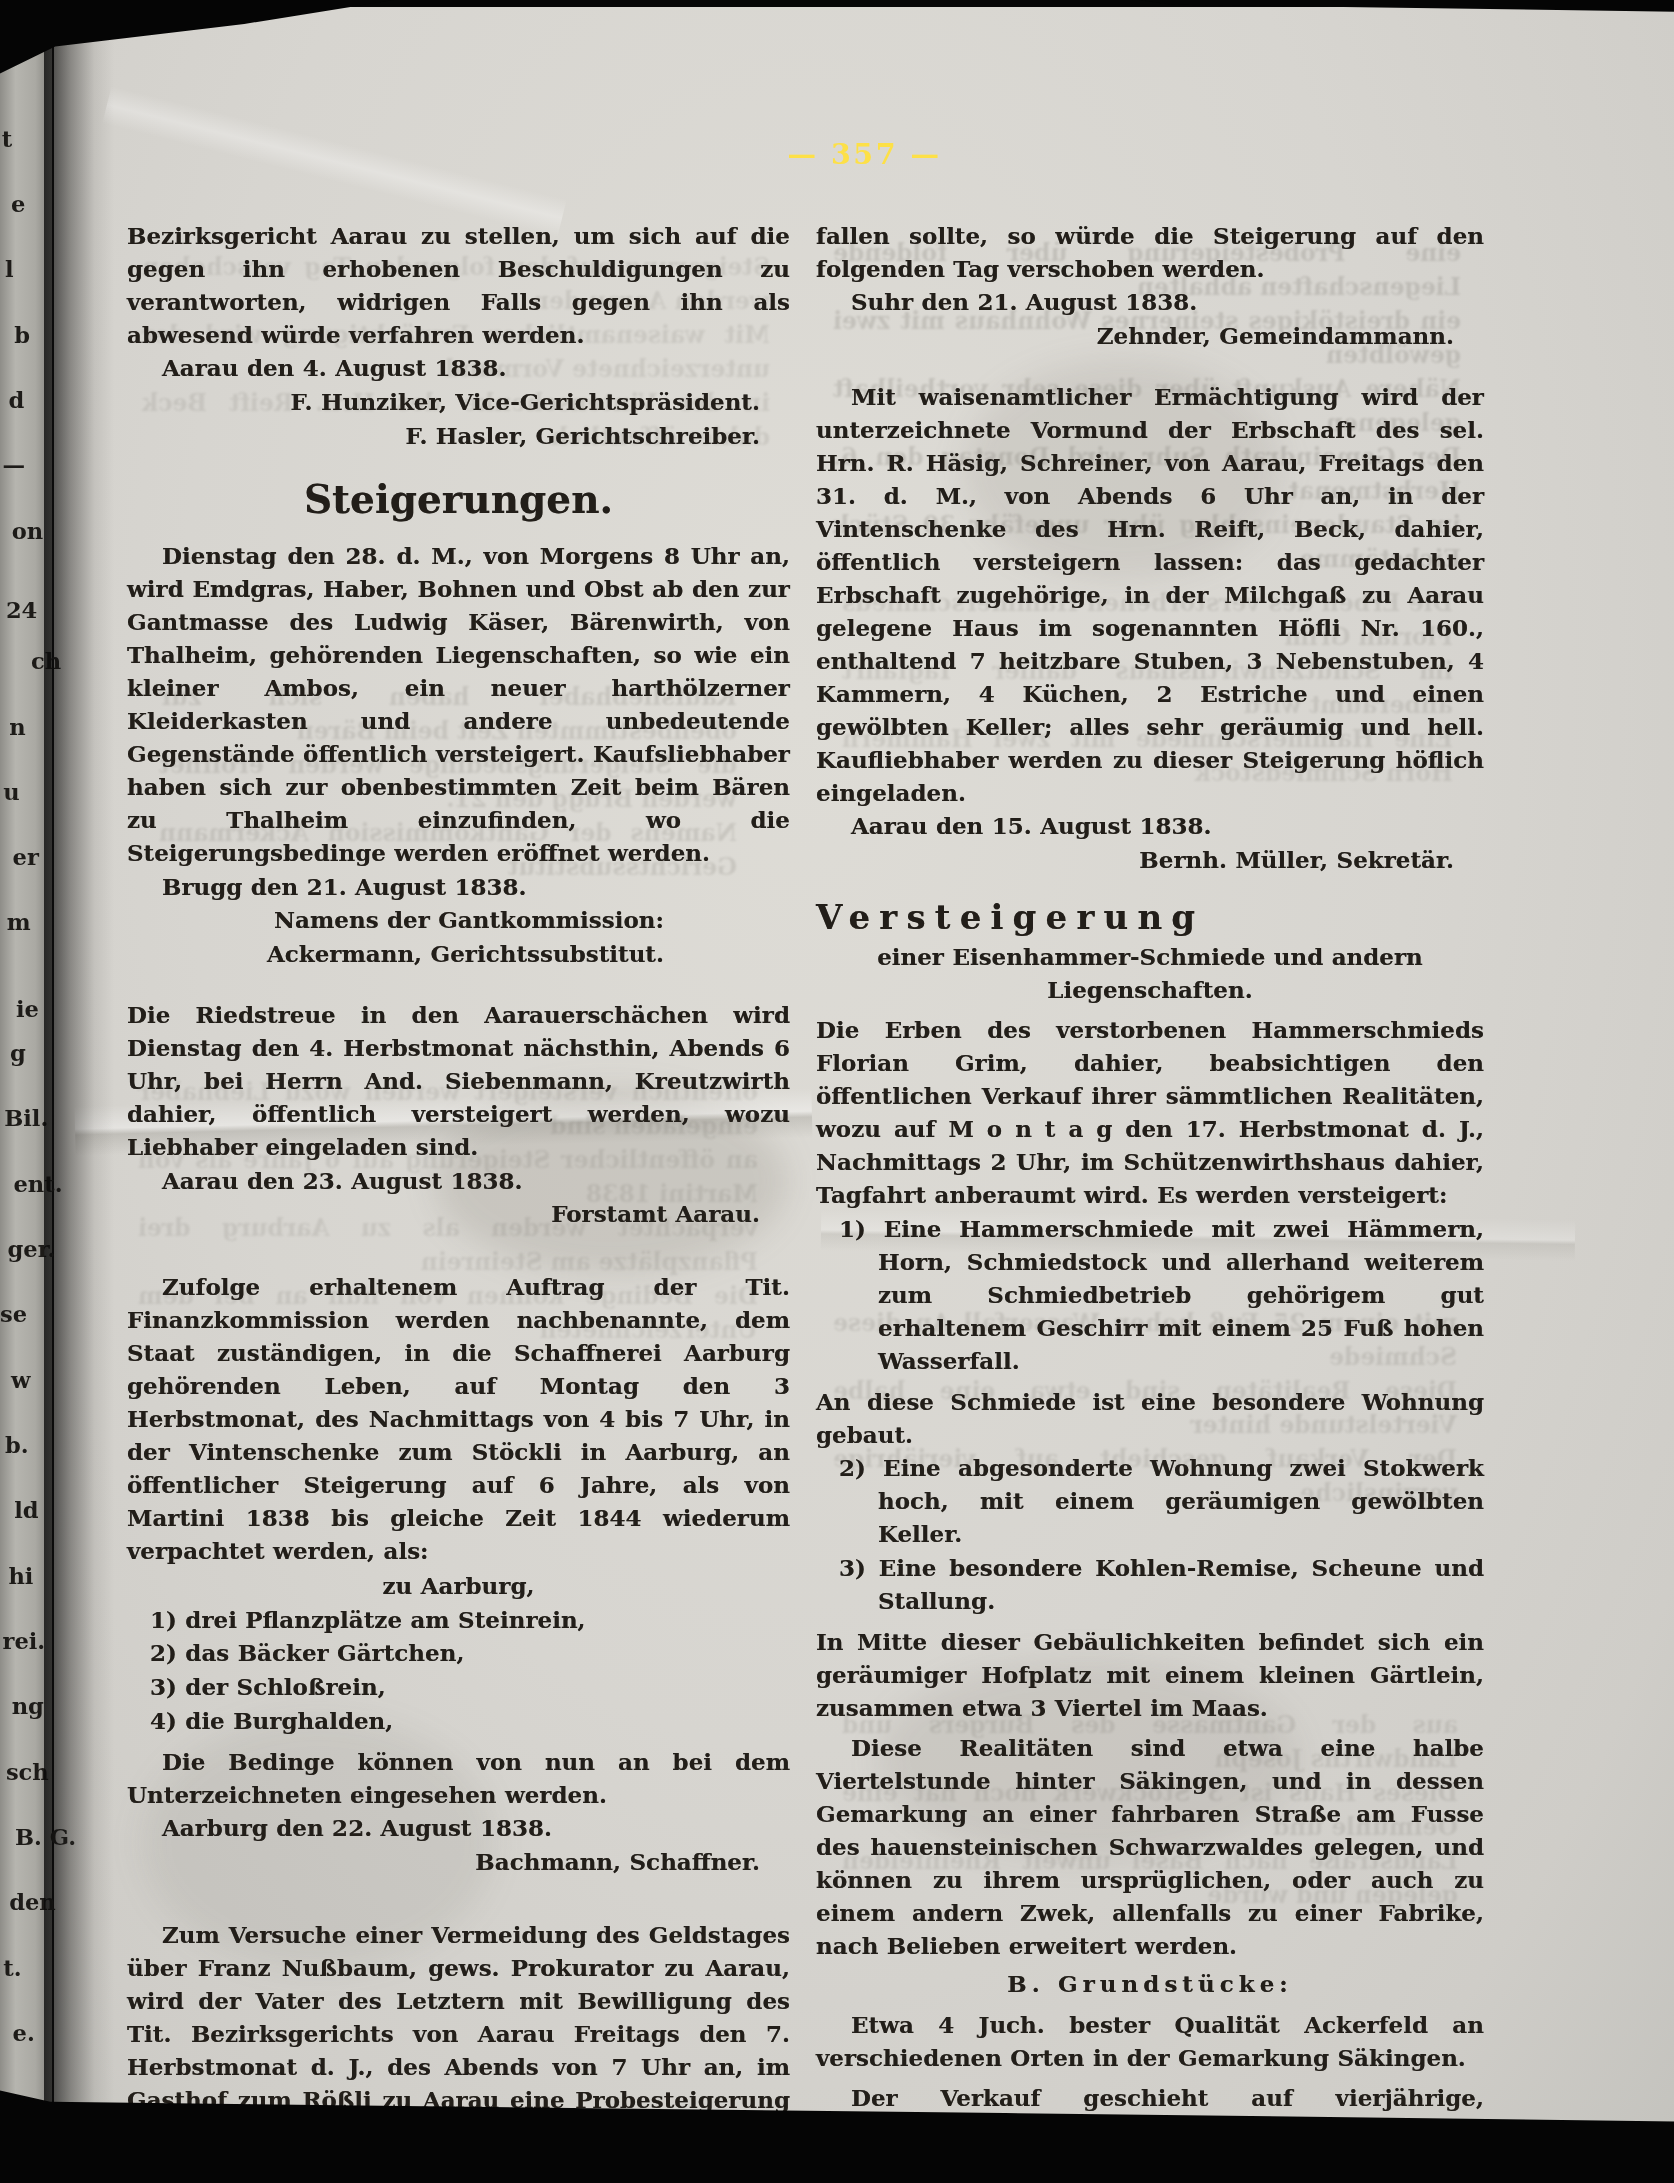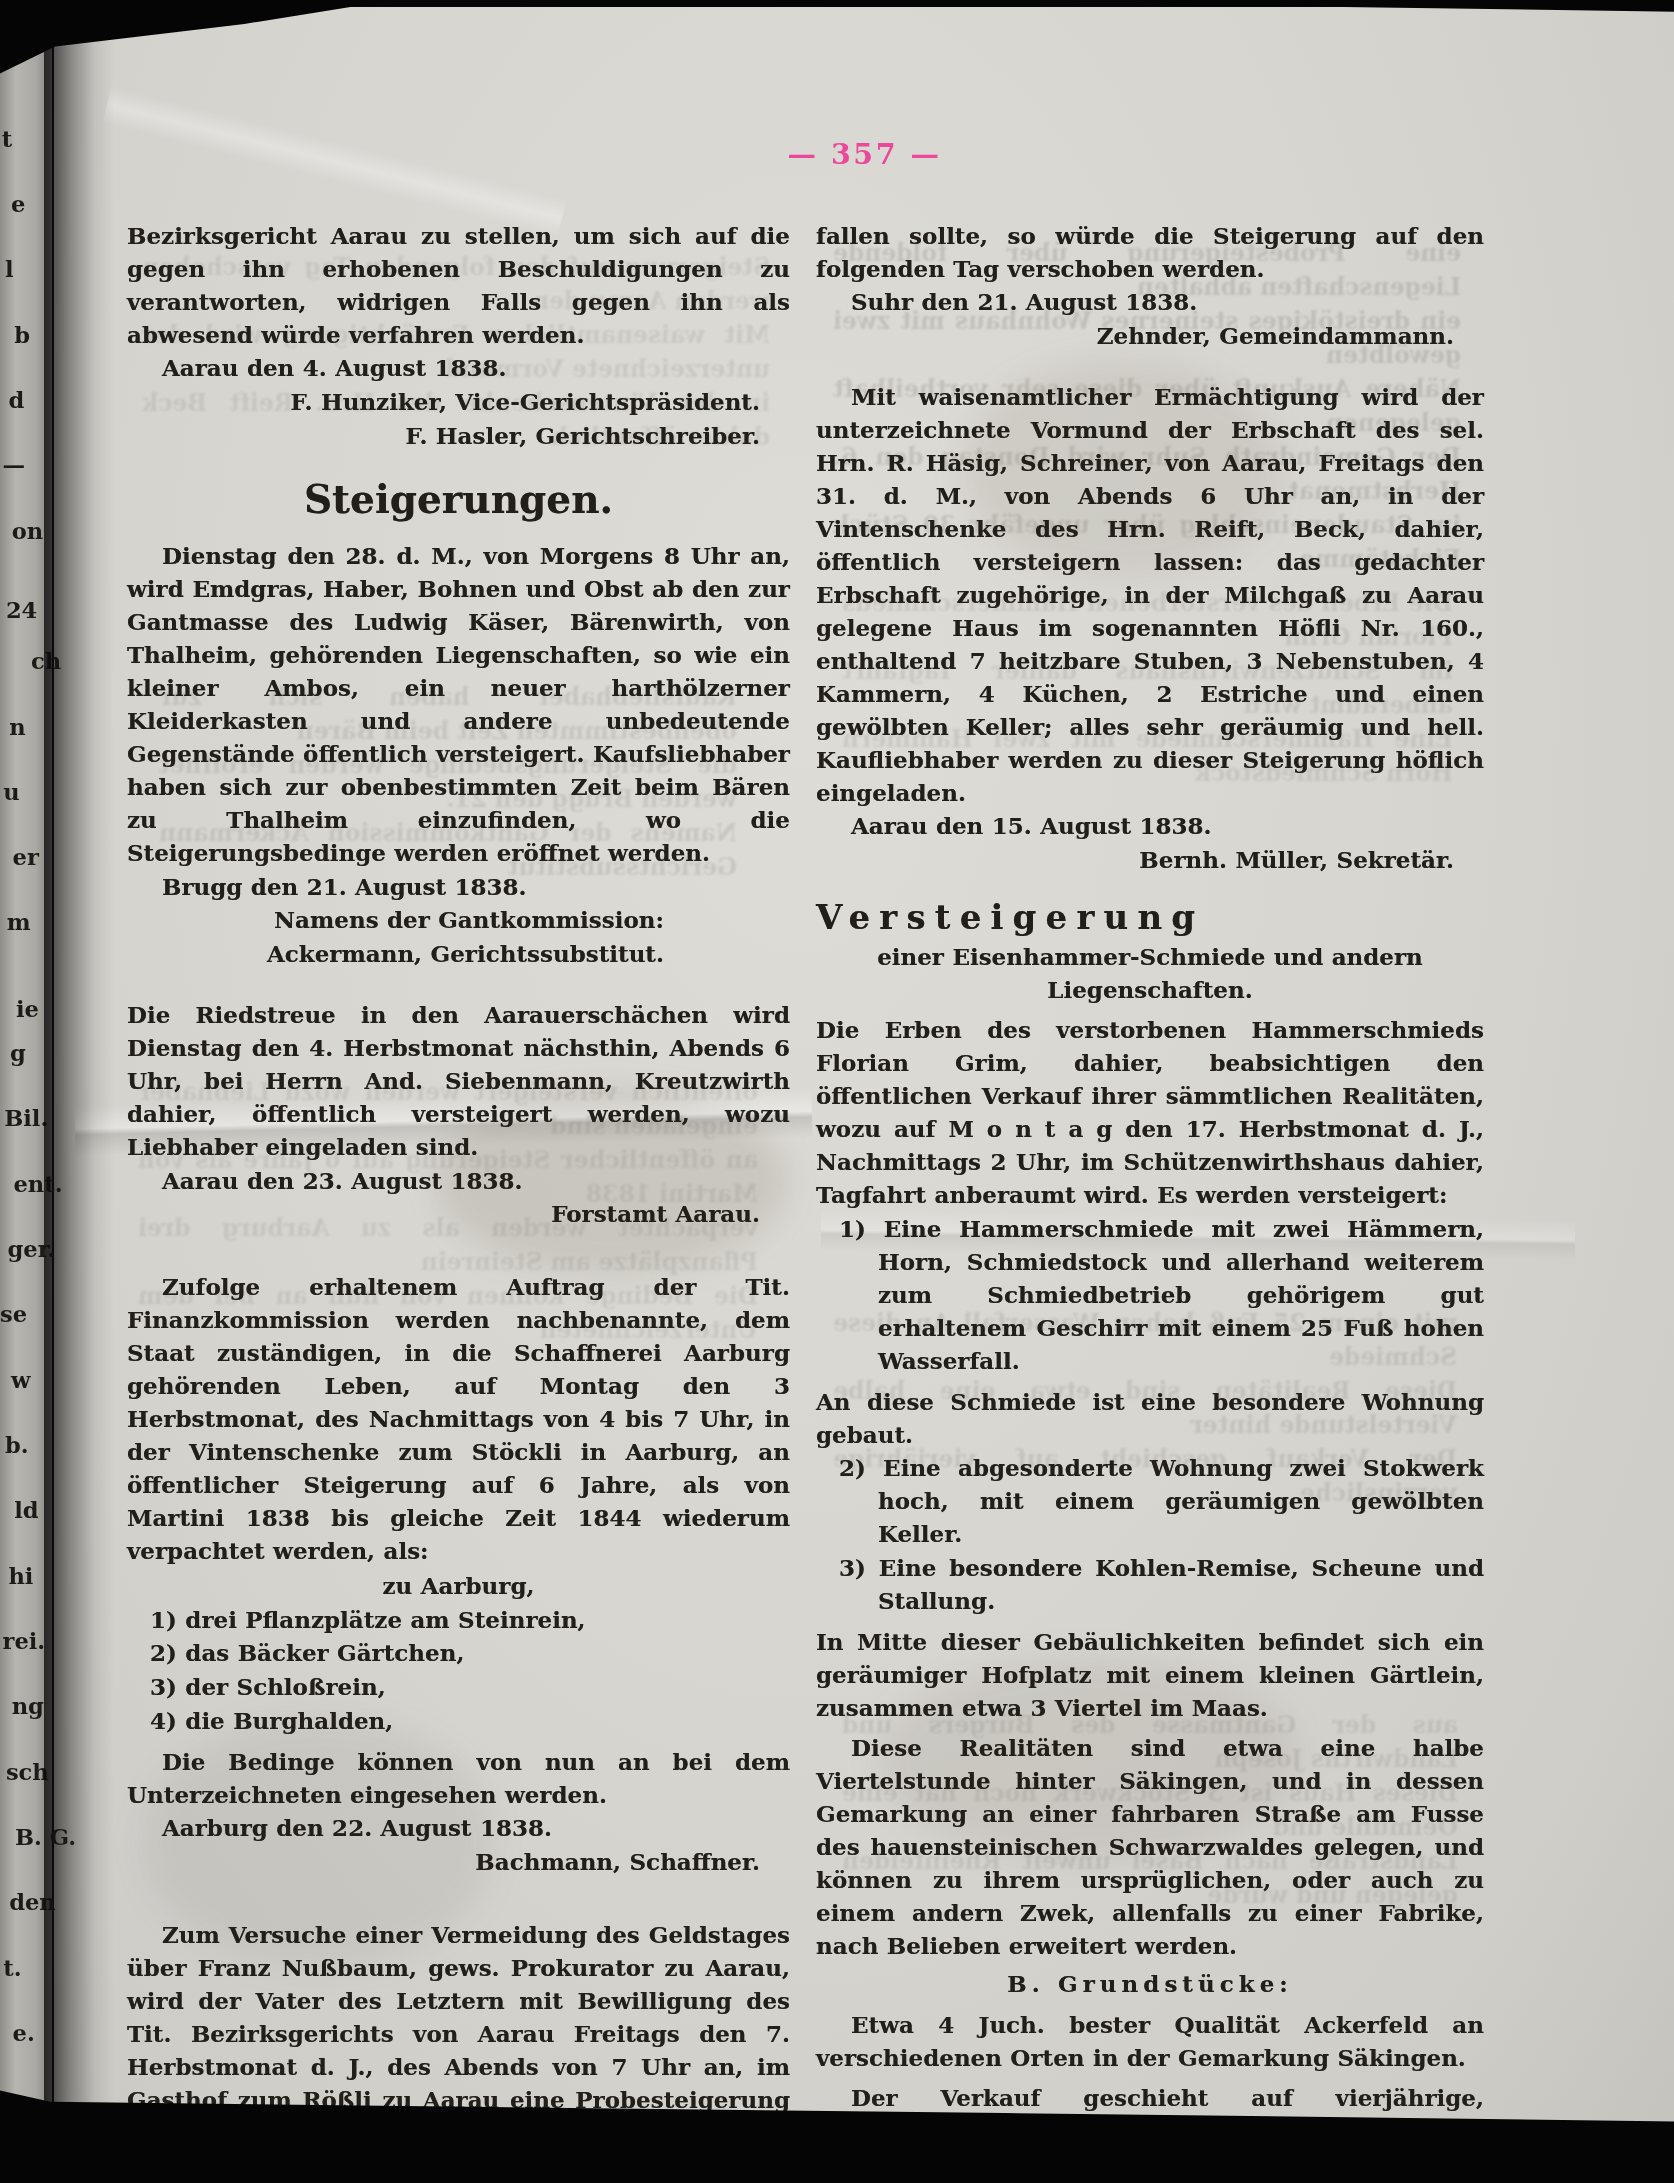--- a/index.html
+++ b/index.html
@@ -26,21 +26,21 @@
     background:linear-gradient(180deg,transparent,rgba(255,255,255,.30) 50%,transparent);}
   #crease-c{left:821px;top:1214px;width:754px;height:42px;transform:rotate(.8deg);
     background:linear-gradient(180deg,transparent,rgba(255,255,255,.24) 50%,rgba(130,128,120,.14) 60%,transparent);}
   
   #bleed-layer{position:absolute;left:0;top:0;width:1675px;height:2183px;z-index:3;pointer-events:none;}
   .bleed{position:absolute;transform:scaleX(-1);filter:blur(1.1px);
     font-weight:700;font-size:23.4px;line-height:34px;color:#3c382f;text-align:justify;}
   
   #page-number{
     position:absolute;left:54px;right:0;top:137px;text-align:center;z-index:4;
-    font-size:28.5px;font-weight:700;letter-spacing:2.5px;color:#ec4899;
+    font-size:28.5px;font-weight:700;letter-spacing:2.5px;color:#fde047;
   }
   .col{
     position:absolute;top:211px;z-index:4;
     font-size:23px;line-height:33px;font-weight:700;
     color:#221e19;text-align:justify;word-spacing:0.4px;
     text-shadow:0 0 0.4px rgba(30,25,20,.55);
   }
   #col-left{left:127px;width:663px;}
   #col-right{left:816px;width:668px;}
   .blk{margin:0;}

